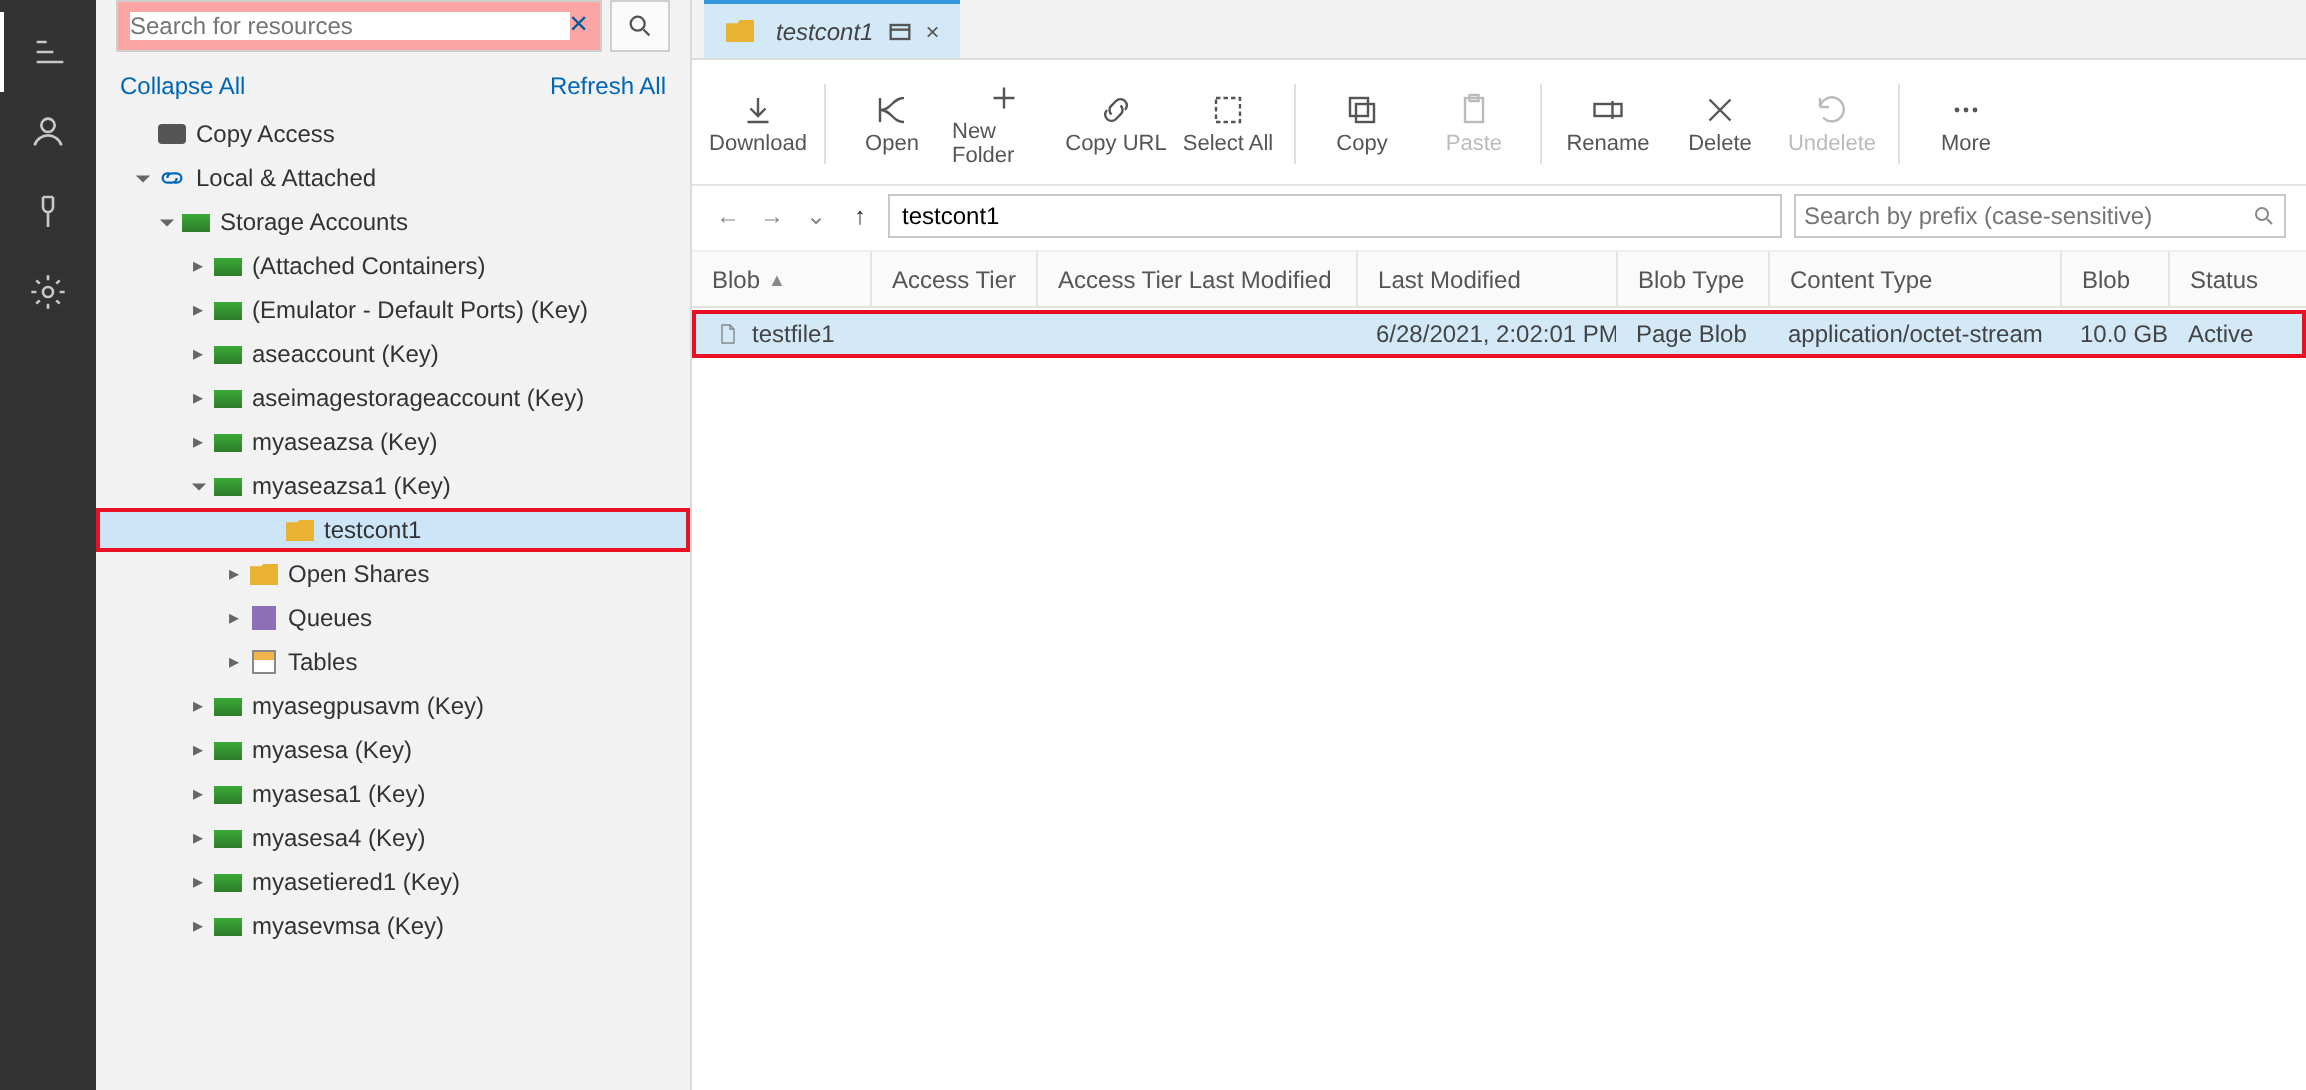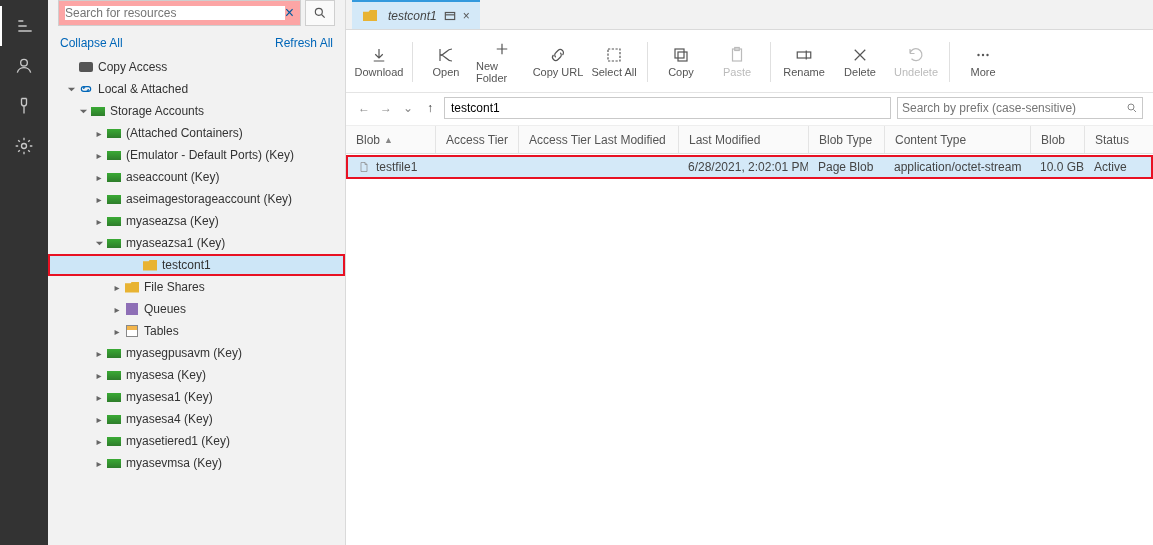--- a/index.html
+++ b/index.html
@@ -210,21 +210,21 @@
         <span class="ic">
           <span class="ic-folder"></span>
         </span>
       <span class="label">testcont1</span>
     </div>
     <div class="tree-item lv3">
       <span class="tw">▸</span>
         <span class="ic">
           <span class="ic-folder"></span>
         </span>
-      <span class="label">File Shares</span>
+      <span class="label">Open Shares</span>
     </div>
     <div class="tree-item lv3">
       <span class="tw">▸</span>
         <span class="ic">
           <span class="ic-queue"></span>
         </span>
       <span class="label">Queues</span>
     </div>
     <div class="tree-item lv3">
       <span class="tw">▸</span>

